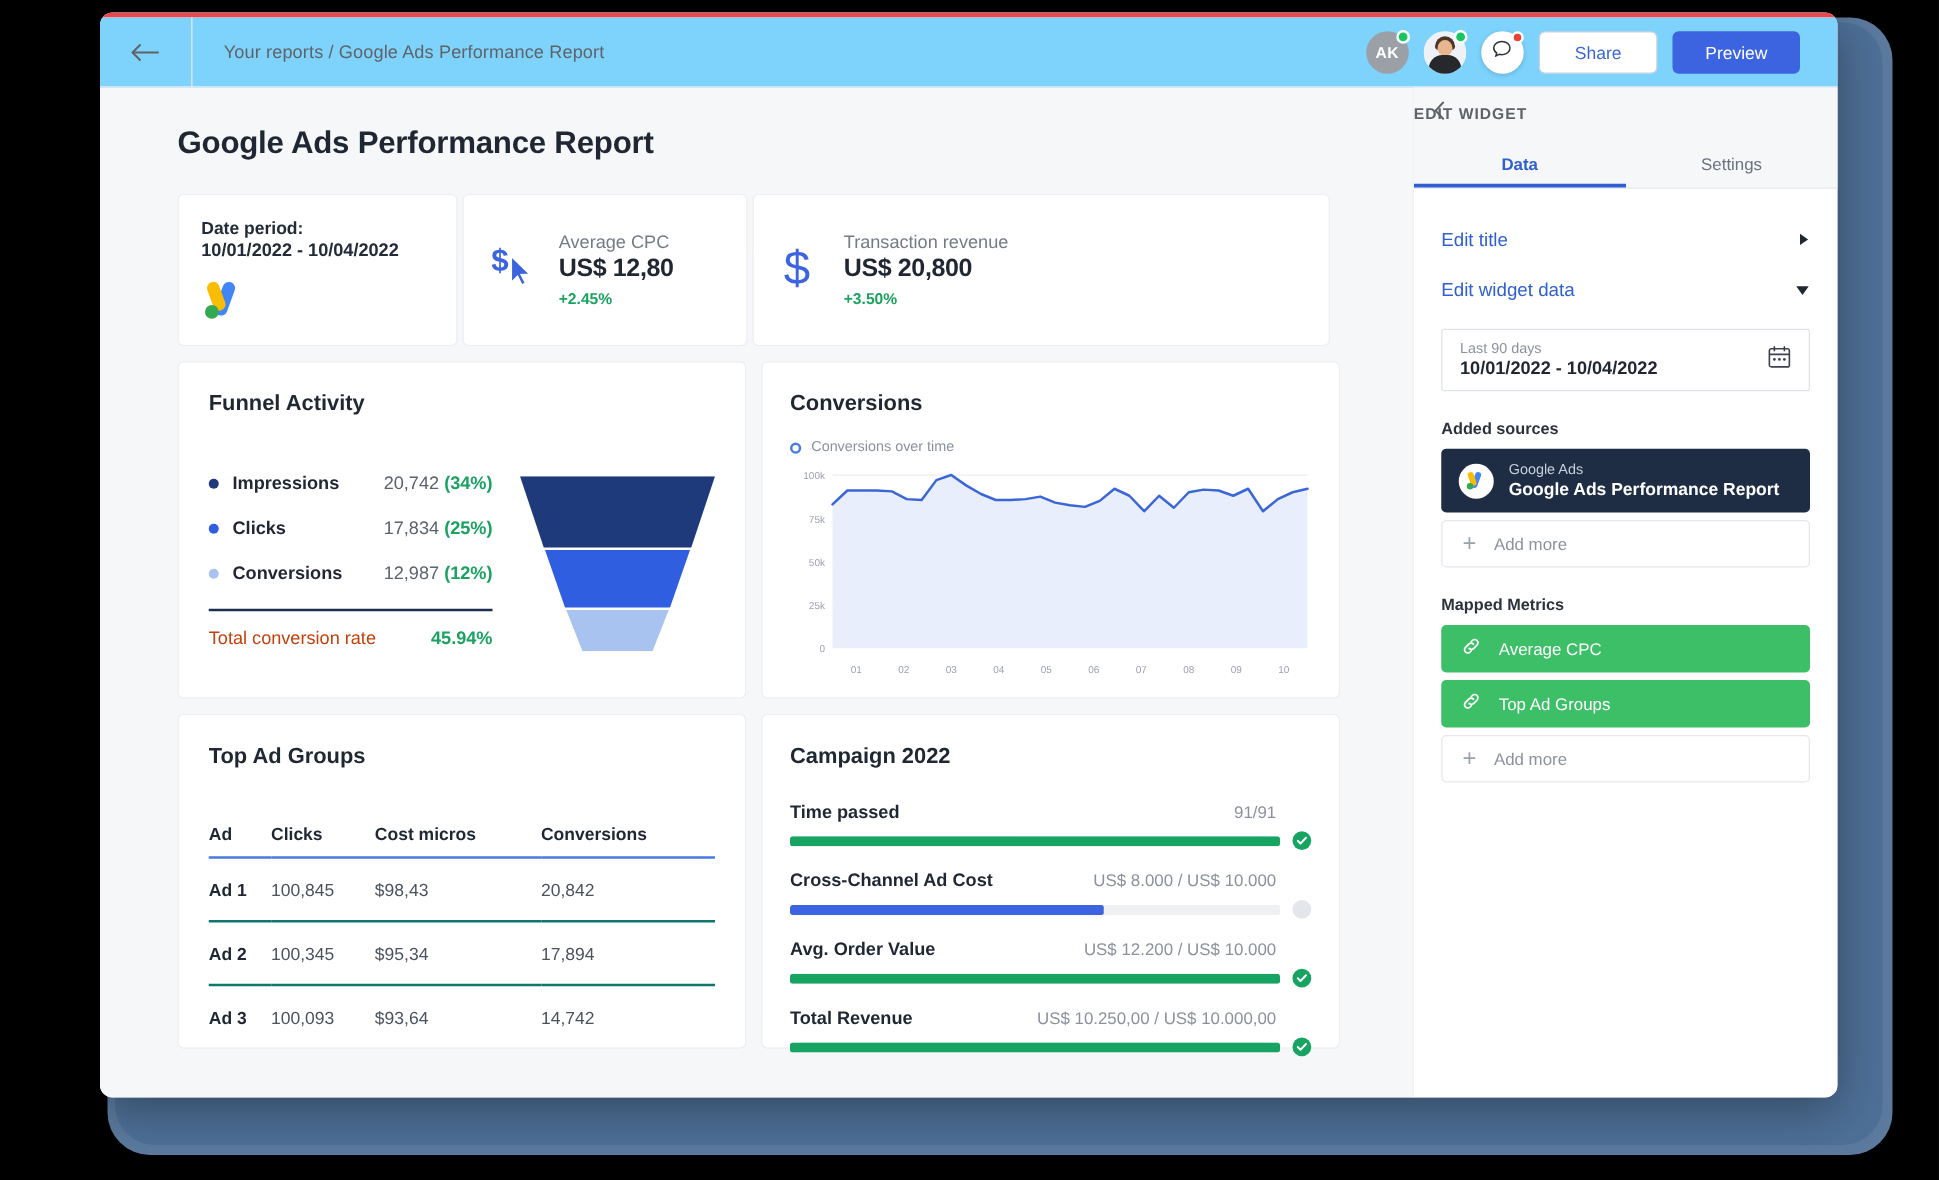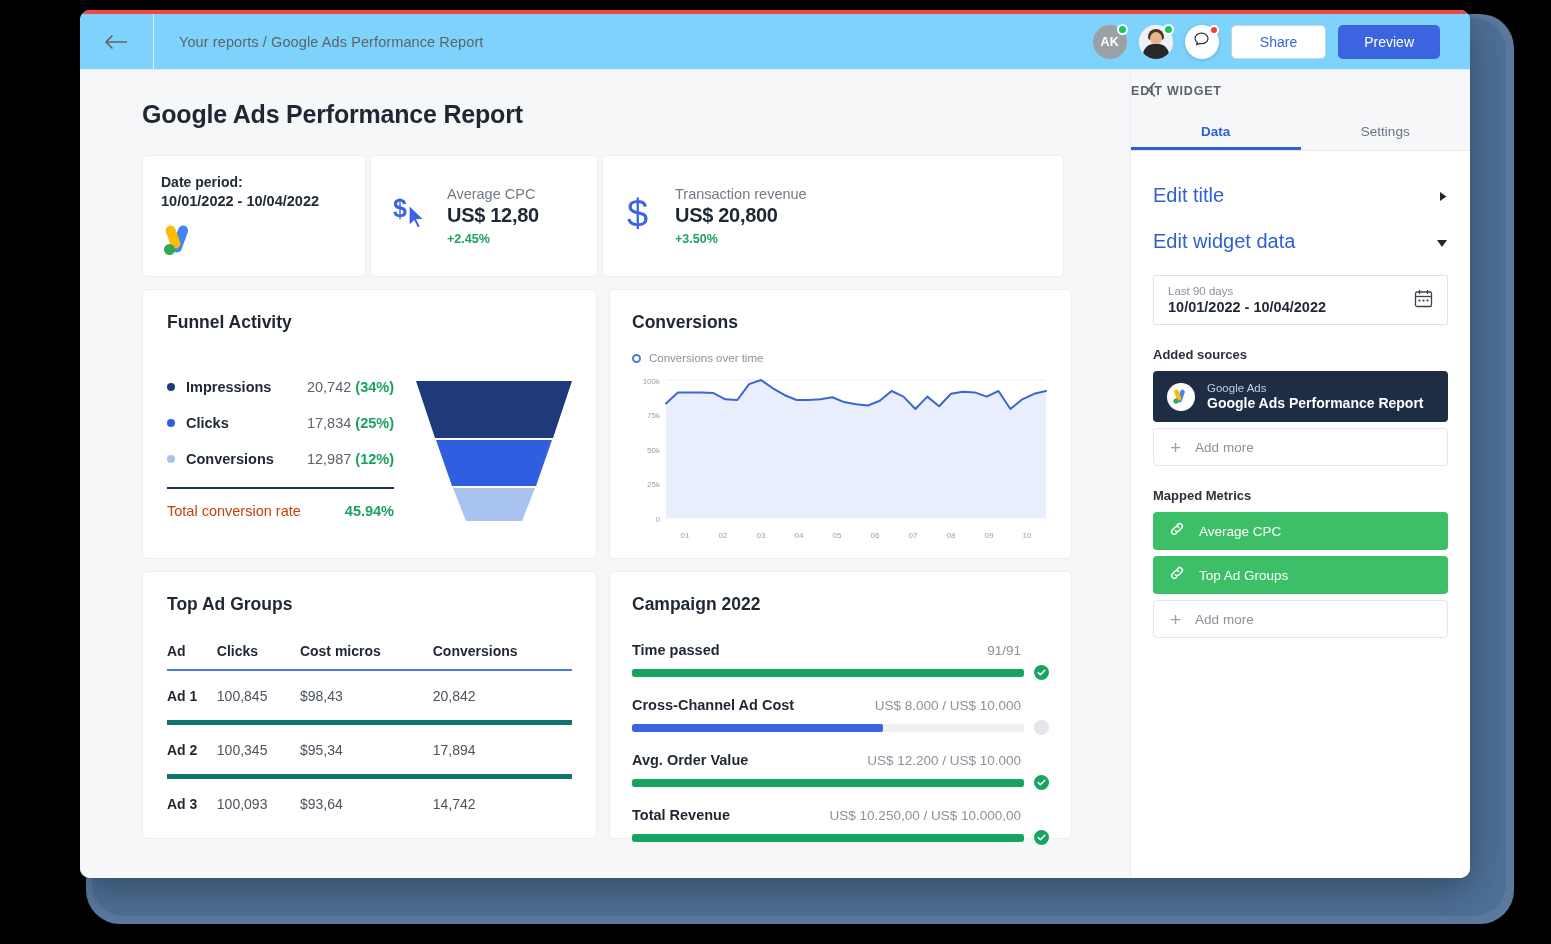--- a/index.html
+++ b/index.html
@@ -162,28 +162,28 @@
     width: 9px; height: 9px; border-radius:50%;
     border: 2px solid #4a7ae0; background:#fff;
   }
   .legend .ltxt { font-size: 11.5px; color:#8b929c; }
 
   
   .bot-row { display:flex; gap: 12px; }
   .panel-ads { width: 455px; height: 268px; padding: 22px 24px; }
   .panel-camp { width: 463px; height: 268px; padding: 22px 22px; }
 
-  table.adt { width: 100%; border-collapse: collapse; margin-top: 28px; }
+  table.adt { width: 100%; border-collapse: collapse; margin-top: 44px; }
   table.adt th {
     text-align:left; font-size: 14px; font-weight:700; color:#1f2733;
     padding-bottom: 10px; border-bottom: 2px solid #4a7ae0;
   }
   table.adt td {
     font-size: 14px; color:#4b535e; padding: 17px 0 16px;
-    border-bottom: 5px solid #0f766e;
+    border-bottom: 2px solid #0f766e;
   }
   table.adt td:first-child { font-weight:700; color:#1f2733; }
   table.adt tr:last-child td { border-bottom: none; }
 
   .camp-list { margin-top: 27px; }
   .crow { margin-bottom: 17px; }
   .crow .head { display:flex; align-items:baseline; padding-right: 28px;}
   .crow .cname { font-size: 14.5px; font-weight:700; color:#1f2733; }
   .crow .cval { margin-left:auto; font-size: 13.5px; color:#8b929c; }
   .bar-line { display:flex; align-items:center; gap:10px; margin-top:7px; }
@@ -210,21 +210,21 @@
   .chev-back { position:relative; z-index:2; cursor:pointer; }
   .rtabs { display:flex; background:#f6f7f9; border-bottom:1px solid #e6e8eb; }
   .rtab {
     flex:1; text-align:center; padding: 12px 0 11px; font-size:13.5px;
     color:#6b7280; cursor:pointer;
   }
   .rtab.active { color:#2f5fd0; font-weight:700; box-shadow: inset 0 -3px 0 #2f5fd0; }
   .rbody { padding: 22px 22px 0; }
   .row-link {
     display:flex; align-items:center; padding: 11px 0 12px;
-    font-size: 20px; color:#2f5fd0; cursor:pointer;
+    font-size: 15px; color:#2f5fd0; cursor:pointer;
   }
   .row-link .caret { margin-left:auto; }
   .datebox {
     border:1px solid #dfe3e8; border-radius:2px; padding: 9px 14px;
     display:flex; align-items:center; margin-top: 10px;
   }
   .datebox .small { font-size: 11.5px; color:#8b929c; }
   .datebox .strong { font-size: 14.5px; font-weight:700; color:#1f2733; margin-top:2px; }
   .sec-label { font-size: 13px; font-weight:700; color:#2b323c; margin: 22px 0 9px; }
   .src-card {

